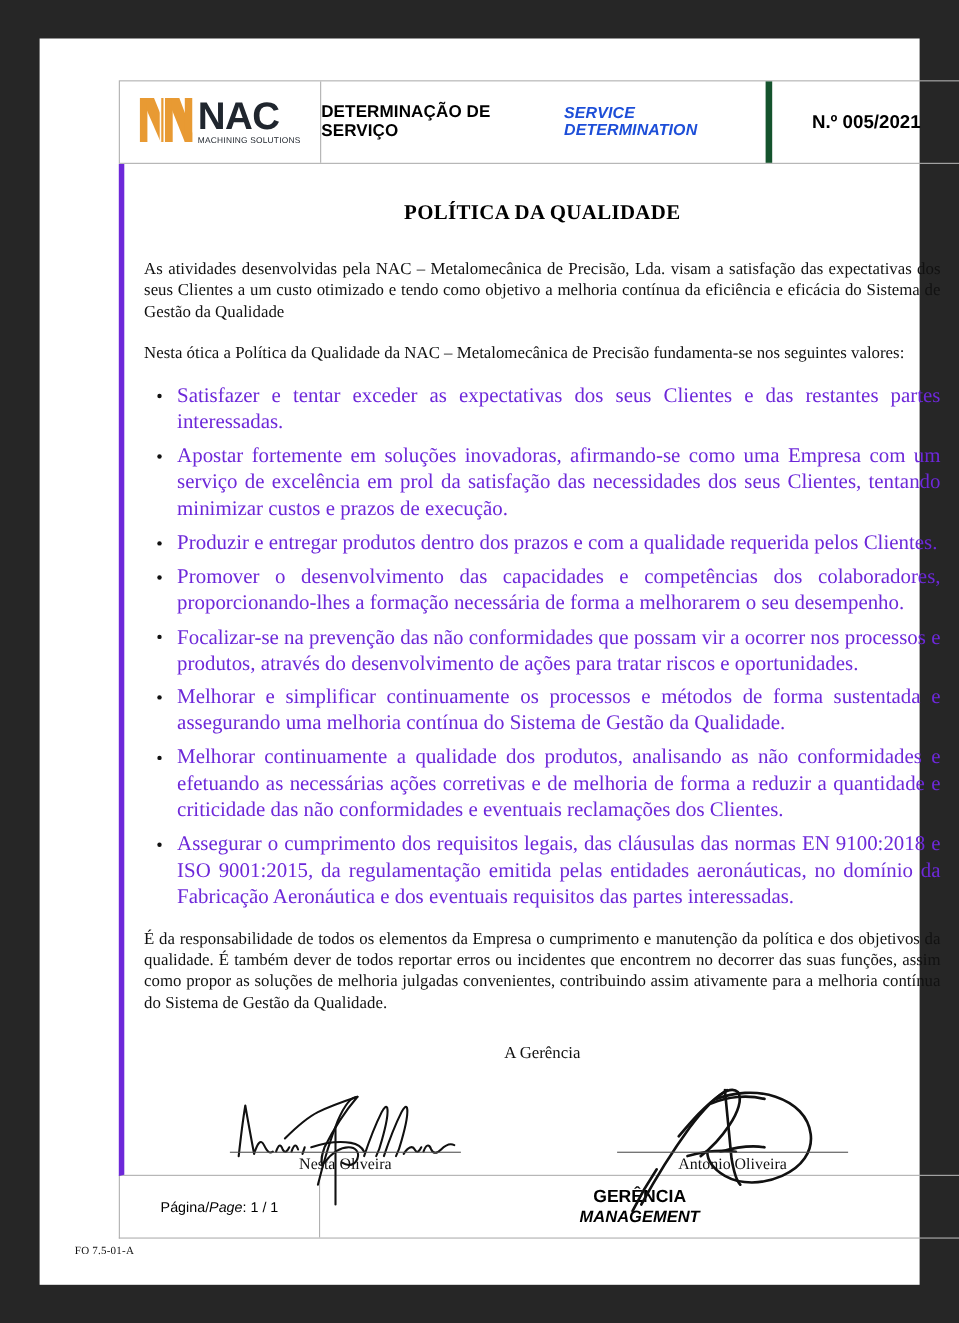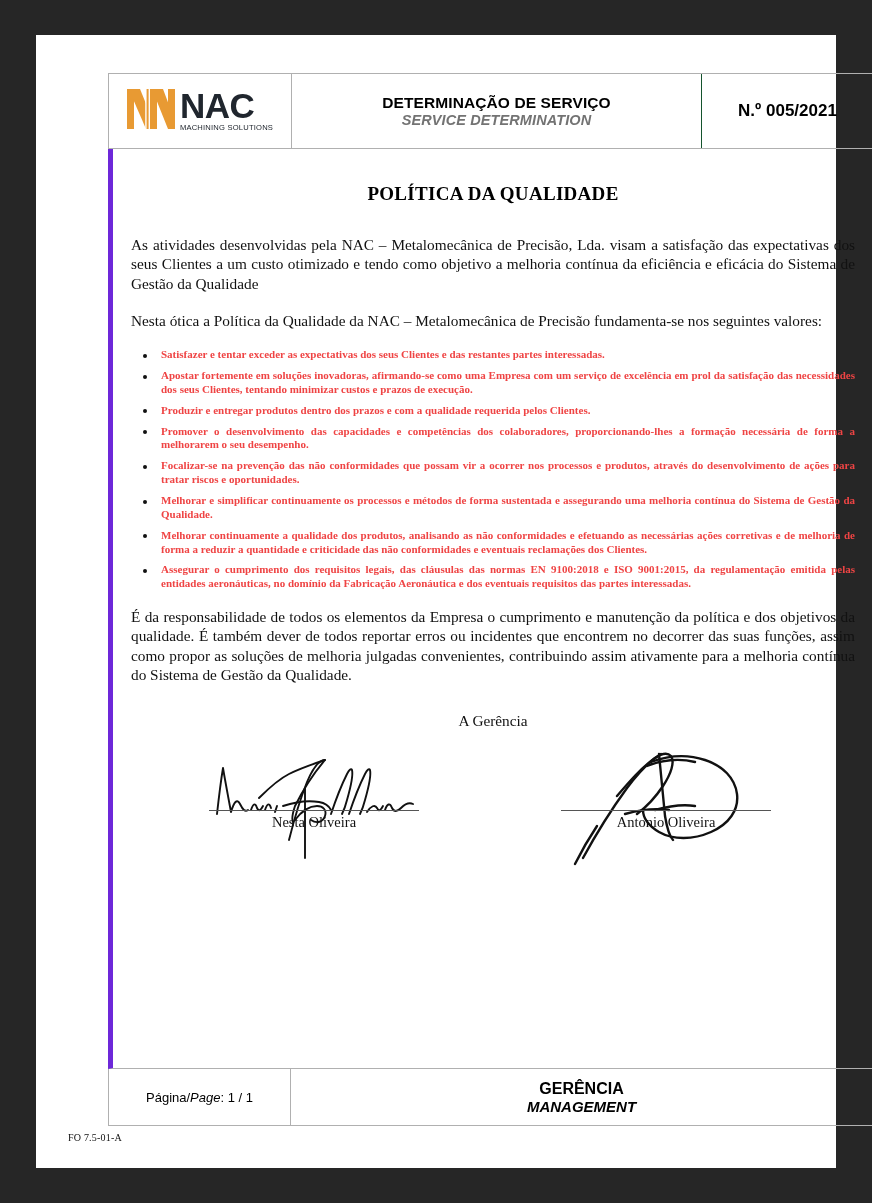--- a/index.html
+++ b/index.html
@@ -41,22 +41,22 @@
     justify-content: center;
     box-sizing: border-box;
   }
   .hdr-logo {
     width: 183px;
     border-right: 1px solid #b0b0b0;
     padding: 4px 6px;
   }
   .hdr-title {
     flex: 1;
-    border-right: 1px solid #14532d;
-    flex-direction: column;
+    border-right: 6px solid #14532d;
+    flex-direction: row;
   }
   .hdr-num {
     width: 171px;
   }
 
   .logo-wrap {
     display: flex;
     align-items: center;
     gap: 5px;
   }
@@ -88,21 +88,21 @@
     font-weight: bold;
     font-size: 15.5px;
     color: #000;
     letter-spacing: 0.1px;
   }
   .title-en {
     font-family: "Liberation Sans", sans-serif;
     font-weight: bold;
     font-style: italic;
     font-size: 14.5px;
-    color: #737373;
+    color: #1d4ed8;
     letter-spacing: 0.1px;
   }
   .doc-number {
     font-family: "Liberation Sans", sans-serif;
     font-weight: bold;
     font-size: 17px;
     color: #000;
   }
 
   
@@ -131,25 +131,24 @@
   }
   ul.values {
     list-style: none;
     margin: 0 0 14px 0;
     padding: 0;
   }
   ul.values li {
     position: relative;
     padding-left: 30px;
     text-align: justify;
-    font-size: 11px;
+    font-size: 19px;
     line-height: 1.26;
     margin-bottom: 7px;
-    color: #ef4444;
-    font-weight: bold;
+    color: #6d28d9;
   }
   ul.values li .bullet-dot {
     position: absolute;
     left: 12px;
     top: 0.52em;
     width: 4px;
     height: 4px;
     border-radius: 50%;
     background: #111;
   }

